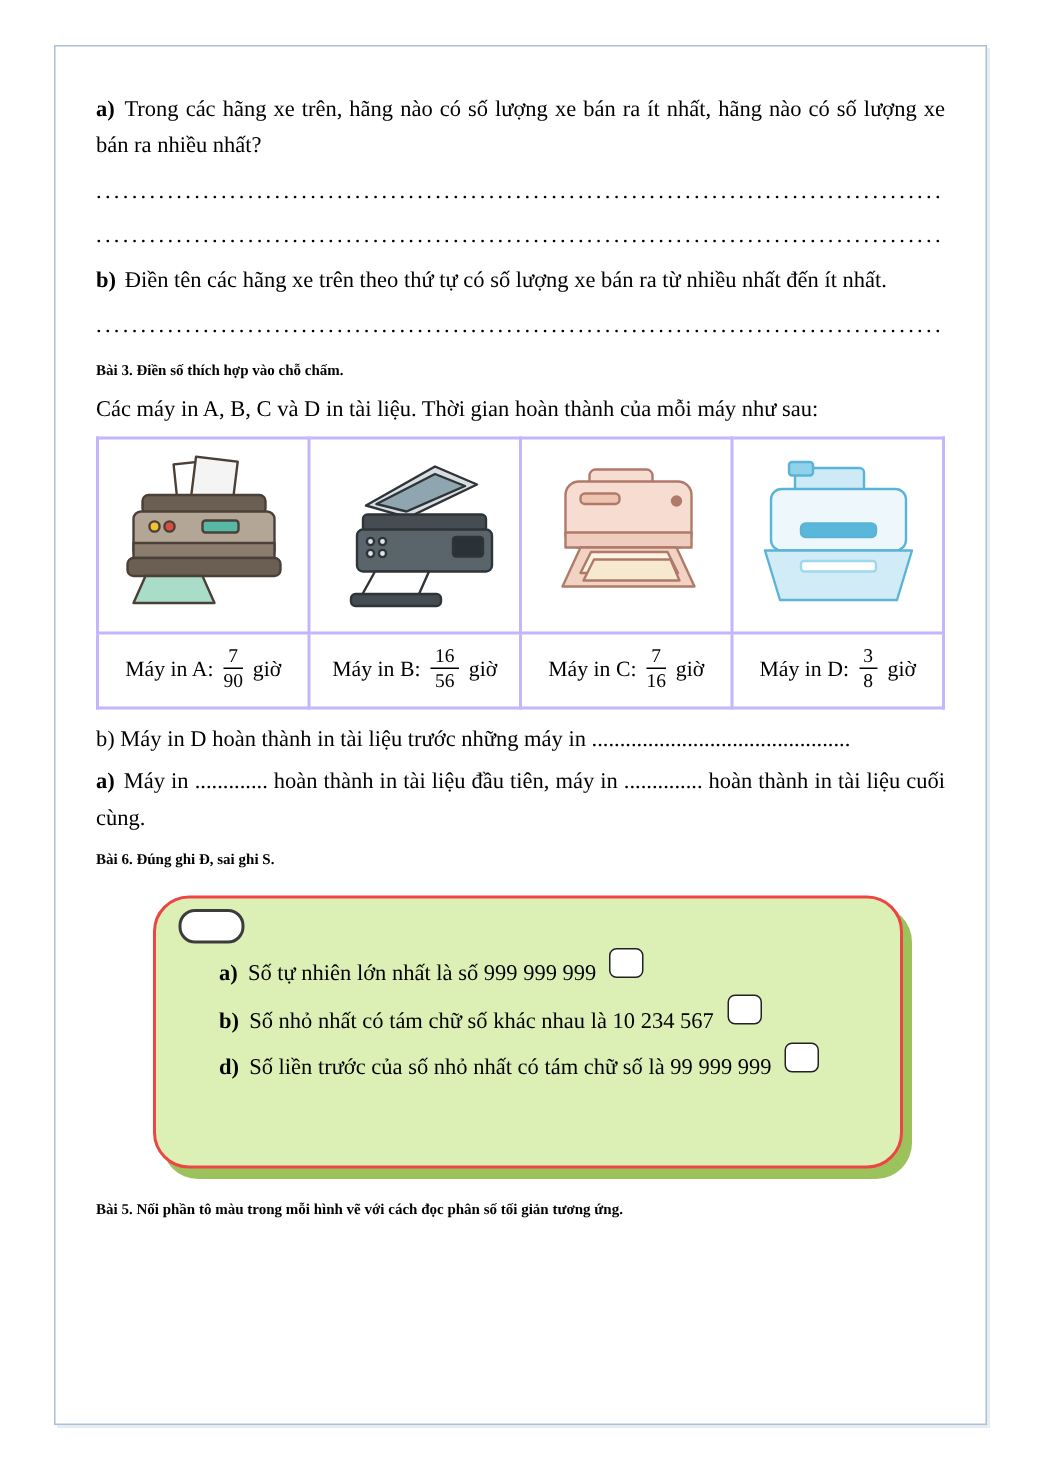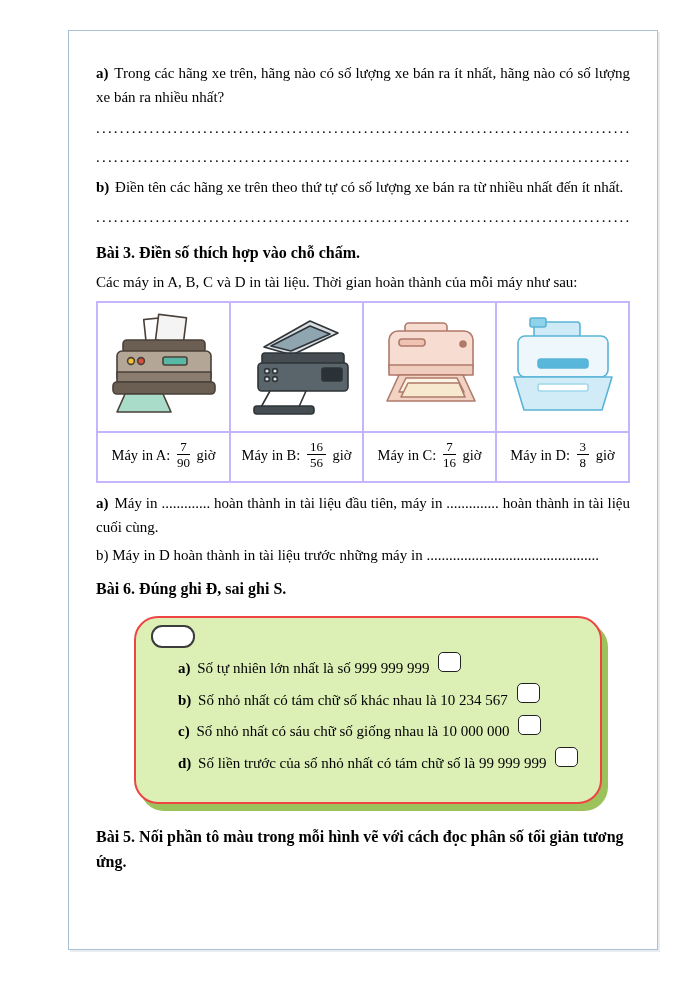--- a/index.html
+++ b/index.html
@@ -10,39 +10,38 @@
     color: #000;
     overflow: hidden;
   }
   .page-frame {
     position: absolute;
     top: 30px; left: 36px; right: 36px; bottom: 32px;
     border: 1px solid #a9c0d6;
     box-shadow: 2px 2px 0 #e9edf1;
     padding: 30px 27px 0 27px;
     box-sizing: border-box;
-    margin-left: 32px;
   }
   .para {
     font-size: 15px;
     line-height: 1.62;
     margin: 0 0 4px 0;
     text-align: justify;
   }
   .para b { margin-right: 2px; }
   .dotline {
     font-size: 15px;
     line-height: 1.95;
     letter-spacing: 2.2px;
     white-space: nowrap;
     overflow: hidden;
     height: 29px;
   }
   .bai-title {
-    font-size: 16px;
+    font-size: 10px;
     font-weight: bold;
     line-height: 1.6;
     margin: 8px 0 5px 0;
   }
   table.printer-table {
     width: 100%;
     border-collapse: collapse;
     margin: 6px 0 8px 0;
   }
   table.printer-table td {
@@ -209,49 +208,44 @@
       </td>
       <td class="label-cell">
         <span>Máy in D:</span>
         <span class="frac"><span class="num">3</span><span class="den">8</span></span>
         <span>giờ</span>
       </td>
     </tr>
   </tbody>
     </table>
 
+  <p class="para">b) Máy in D hoàn thành in tài liệu trước những máy in ..............................................</p>
   <p class="para">
     <b>a)</b>
     <span>Máy in ............. hoàn thành in tài liệu đầu tiên, máy in .............. hoàn thành in tài liệu cuối cùng.</span>
   </p>
-  <p class="para">b) Máy in D hoàn thành in tài liệu trước những máy in ..............................................</p>
 
   <div class="bai-title">Bài 6. Đúng ghi Đ, sai ghi S.</div>
 
   <div class="card-wrap">
     <div class="card">
       <div class="card-tab"></div>
 
       <div class="card-item">
         <b>a)</b>
         <span>Số tự nhiên lớn nhất là số 999 999 999</span>
         <span class="checkbox"></span>
       </div>
 
       <div class="card-item">
         <b>b)</b>
         <span>Số nhỏ nhất có tám chữ số khác nhau là 10 234 567</span>
         <span class="checkbox"></span>
       </div>
 
-      <div class="card-item">
-        <b>c)</b>
-        <span>Số nhỏ nhất có sáu chữ số giống nhau là 10 000 000</span>
-        <span class="checkbox"></span>
-      </div>
 
       <div class="card-item">
         <b>d)</b>
         <span>Số liền trước của số nhỏ nhất có tám chữ số là 99 999 999</span>
         <span class="checkbox"></span>
       </div>
     </div>
   </div>
 
   <div class="bai-title" style="margin-top:14px;">Bài 5. Nối phần tô màu trong mỗi hình vẽ với cách đọc phân số tối giản tương ứng.</div>

